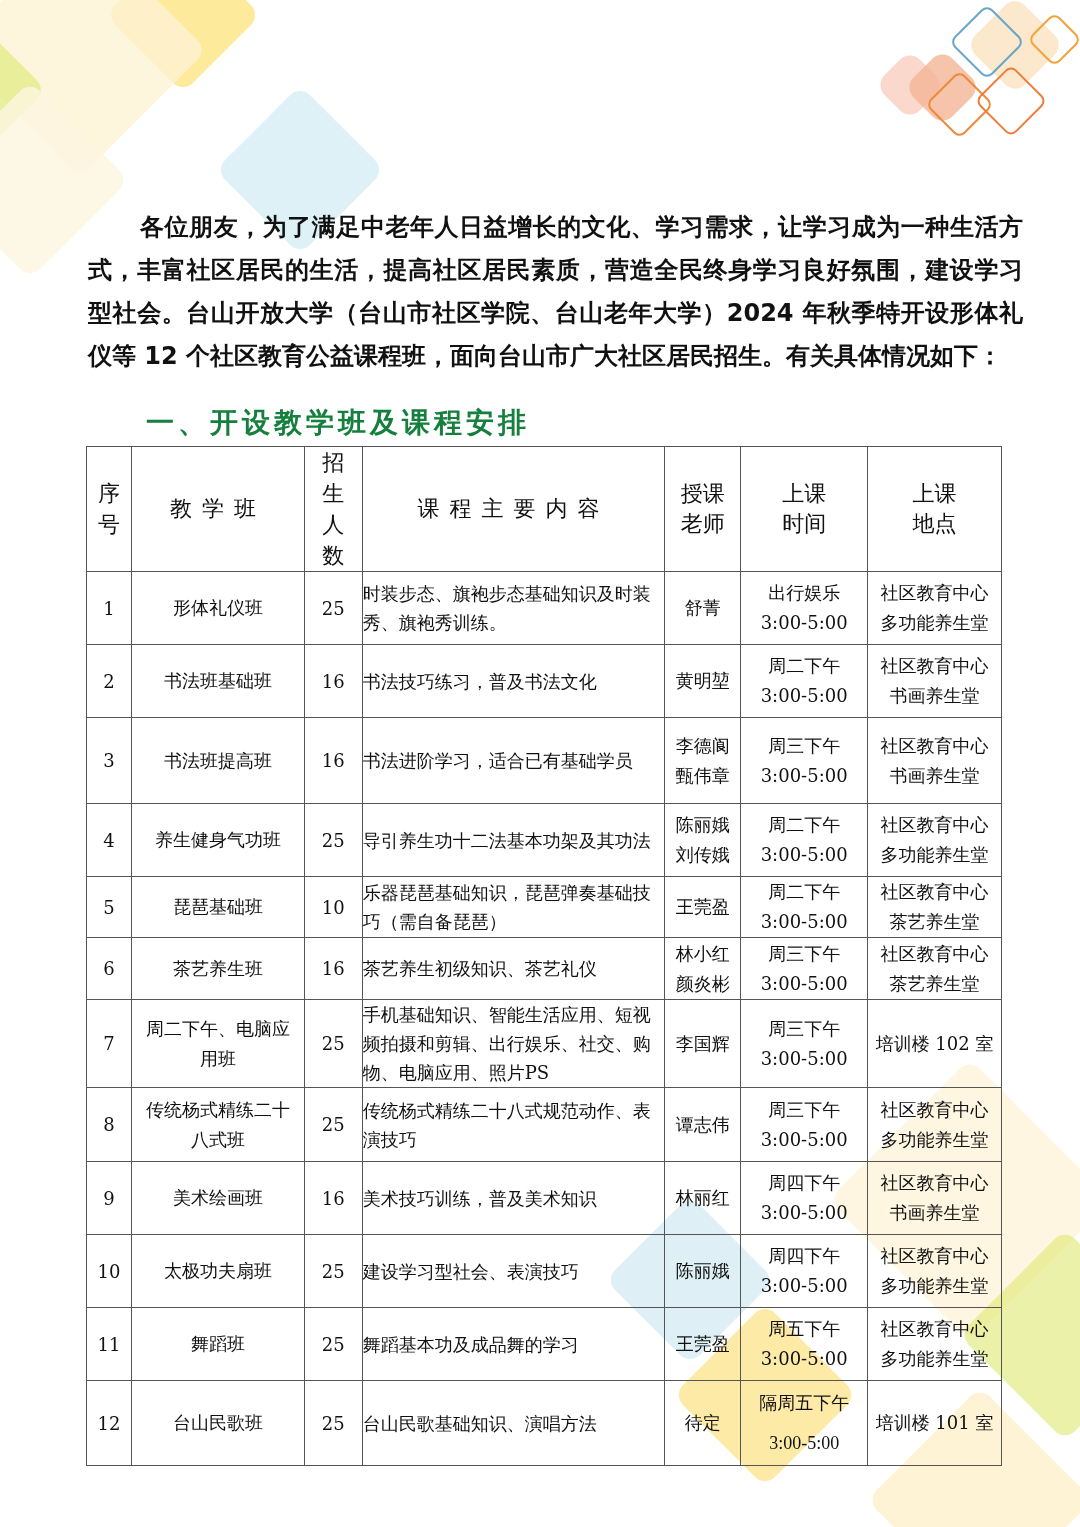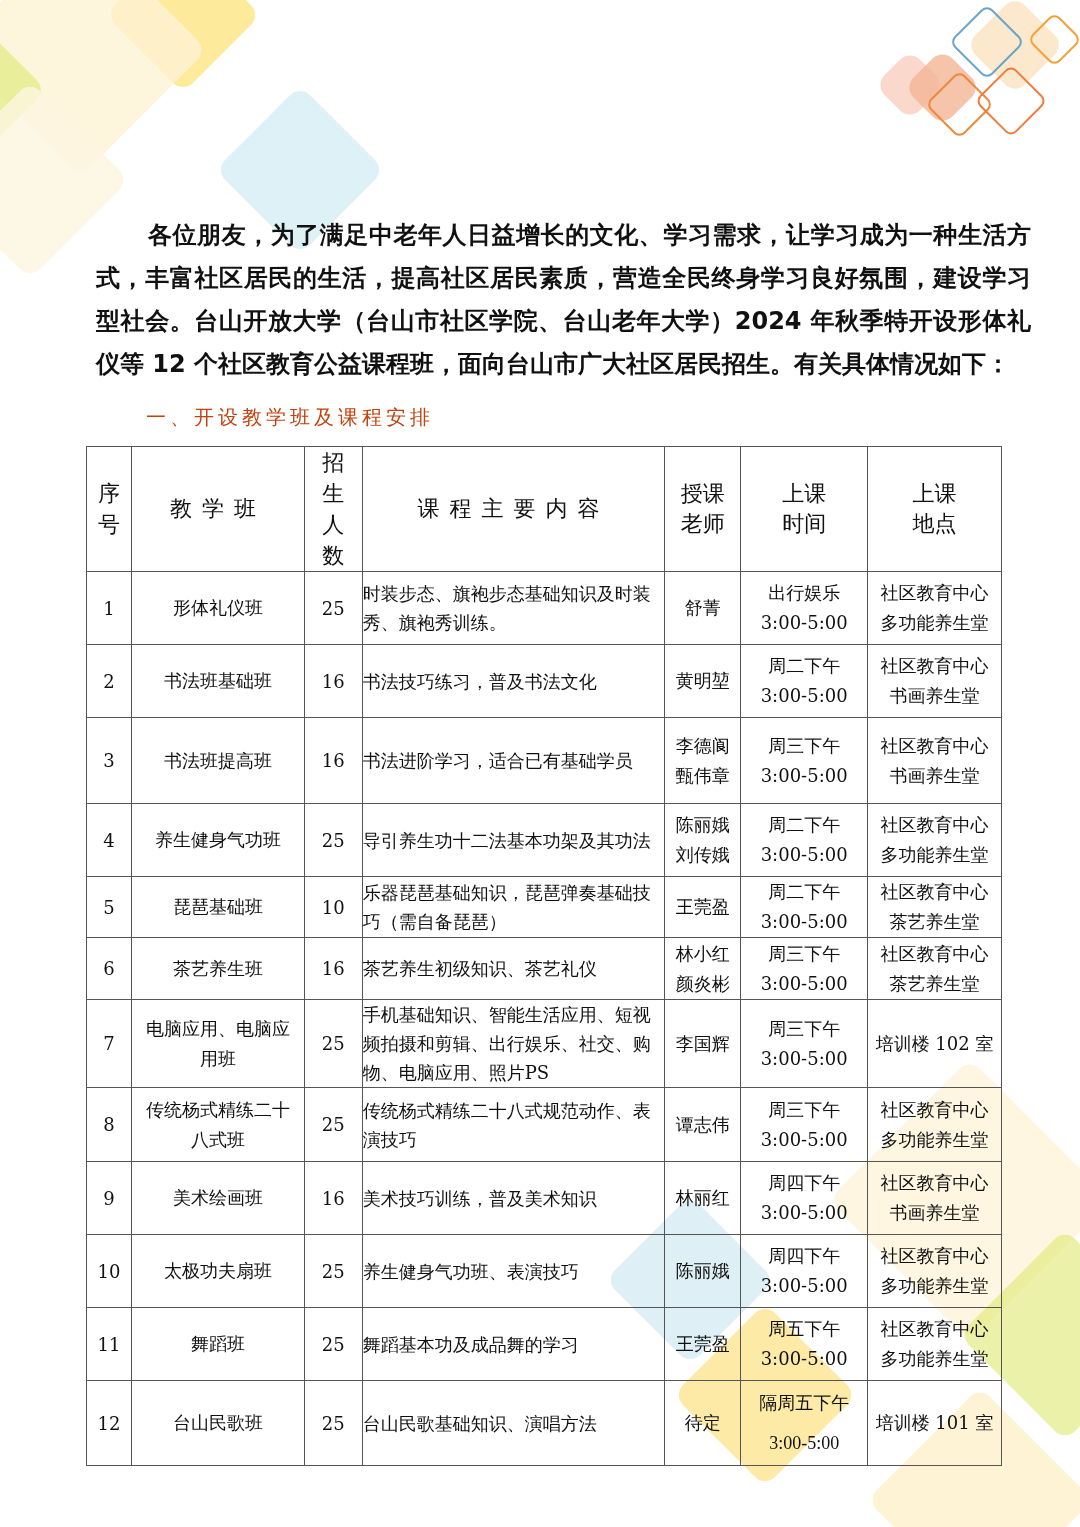--- a/index.html
+++ b/index.html
@@ -17,22 +17,22 @@
       font-size: 41px; font-weight: bold; letter-spacing: 1px; color: #000;
       font-family: "DejaVu Sans", sans-serif;
     }
     .intro {
       position: absolute; left: 80px; top: 198px; width: 935px;
       font-size: 24px; line-height: 43px; font-weight: bold; color: #111;
       text-indent: 52px; text-align: justify;
       font-family: "DejaVu Sans", sans-serif;
     }
     .section {
-      position: absolute; left: 146px; top: 404px; font-size: 20px; letter-spacing: 4px;
-      color: #c2410c; font-family: "DejaVu Sans", sans-serif;
+      position: absolute; left: 146px; top: 404px; font-size: 28px; letter-spacing: 4px;
+      color: #15803d; font-family: "DejaVu Sans", sans-serif; font-weight: bold;
     }
     table.courses {
       position: absolute; left: 86px; top: 446px; width: 916px;
       border-collapse: collapse; background: transparent;
       font-family: "DejaVu Serif", "Liberation Serif", serif; font-size: 18px; color: #111;
     }
     table.courses th, table.courses td {
       border: 1px solid #555; text-align: center; vertical-align: middle; padding: 0 6px;
     }
     table.courses th { font-weight: normal; font-size: 22px; line-height: 30px; }
@@ -61,21 +61,21 @@
   <div class="deco-outline" style="left:985px;top:75px;width:48px;height:48px;border:2px solid #ef7d3a;"></div>
   <div class="deco-outline" style="left:1035px;top:20px;width:35px;height:35px;border:2px solid #f3a33a;"></div>
 
   <div class="deco" style="left:630px;top:1220px;width:120px;height:120px;background:#d3ebf3;opacity:.75;"></div>
   <div class="deco" style="left:700px;top:1330px;width:130px;height:130px;background:#fde38a;opacity:.75;"></div>
   <div class="deco" style="left:870px;top:1100px;width:200px;height:200px;background:#fdf0cc;opacity:.6;"></div>
   <div class="deco" style="left:990px;top:1260px;width:150px;height:150px;background:#dfe870;opacity:.6;"></div>
   <div class="deco" style="left:900px;top:1420px;width:160px;height:160px;background:#fdeec3;opacity:.7;"></div>
 
 
-  <p class="intro" style="margin:16px;">各位朋友，为了满足中老年人日益增长的文化、学习需求，让学习成为一种生活方式，丰富社区居民的生活，提高社区居民素质，营造全民终身学习良好氛围，建设学习型社会。台山开放大学（台山市社区学院、台山老年大学）2024 年秋季特开设形体礼仪等 12 个社区教育公益课程班，面向台山市广大社区居民招生。有关具体情况如下：</p>
+  <p class="intro" style="margin:8px;">各位朋友，为了满足中老年人日益增长的文化、学习需求，让学习成为一种生活方式，丰富社区居民的生活，提高社区居民素质，营造全民终身学习良好氛围，建设学习型社会。台山开放大学（台山市社区学院、台山老年大学）2024 年秋季特开设形体礼仪等 12 个社区教育公益课程班，面向台山市广大社区居民招生。有关具体情况如下：</p>
 
   <div class="section">一、开设教学班及课程安排</div>
 
   <table class="courses">
     <colgroup>
       <col style="width:45px">
         <col style="width:173px">
         <col style="width:58px">
         <col style="width:303px">
       <col style="width:76px">
@@ -224,21 +224,21 @@
             <span>3:00-5:00</span>
           </td>
           <td class="stack">
             <span>社区教育中心</span>
             <span>茶艺养生堂</span>
           </td>
         </tr>
         <tr style="height: 87px;">
           <td>7</td>
           <td class="stack">
-            <span>电脑应用、电脑应</span>
+            <span>周二下午、电脑应</span>
             <span>用班</span>
           </td>
           <td>25</td>
           <td class="content">手机基础知识、智能生活应用、短视频拍摄和剪辑、出行娱乐、社交、购物、电脑应用、照片PS</td>
           <td class="stack">
             <span>李国辉</span>
           </td>
           <td class="stack">
             <span>周三下午</span>
             <span>3:00-5:00</span>
@@ -285,21 +285,21 @@
             <span>社区教育中心</span>
             <span>书画养生堂</span>
           </td>
         </tr>
         <tr style="height: 73px;">
           <td>10</td>
           <td class="stack">
             <span>太极功夫扇班</span>
           </td>
           <td>25</td>
-          <td class="content">养生健身气功班、表演技巧</td>
+          <td class="content">建设学习型社会、表演技巧</td>
           <td class="stack">
             <span>陈丽娥</span>
           </td>
           <td class="stack">
             <span>周四下午</span>
             <span>3:00-5:00</span>
           </td>
           <td class="stack">
             <span>社区教育中心</span>
             <span>多功能养生堂</span>

